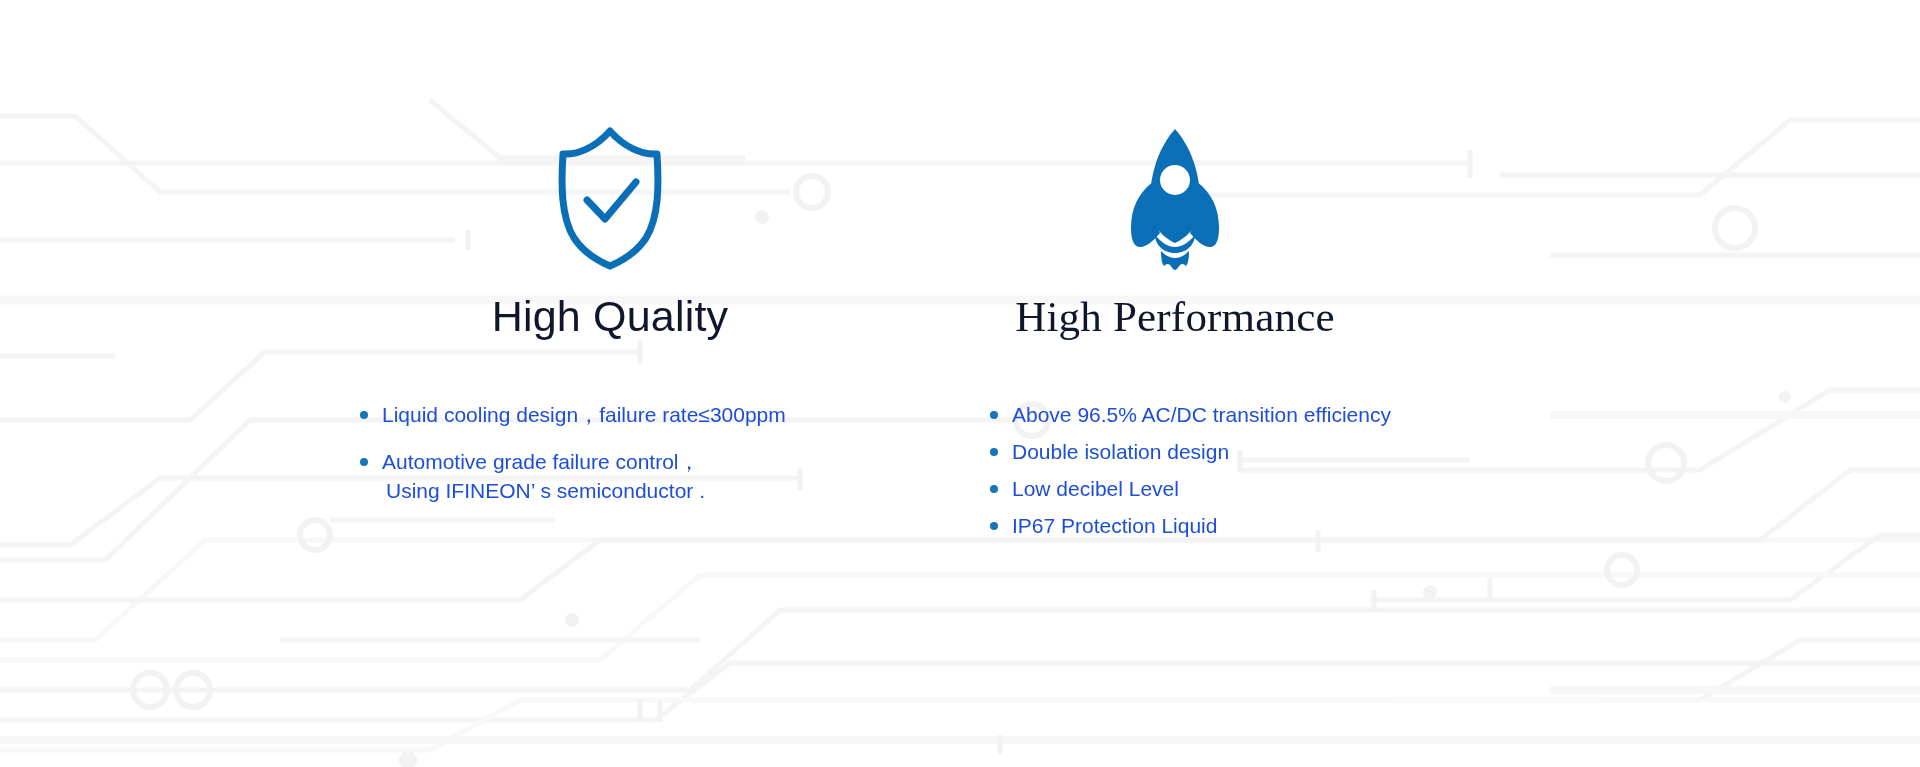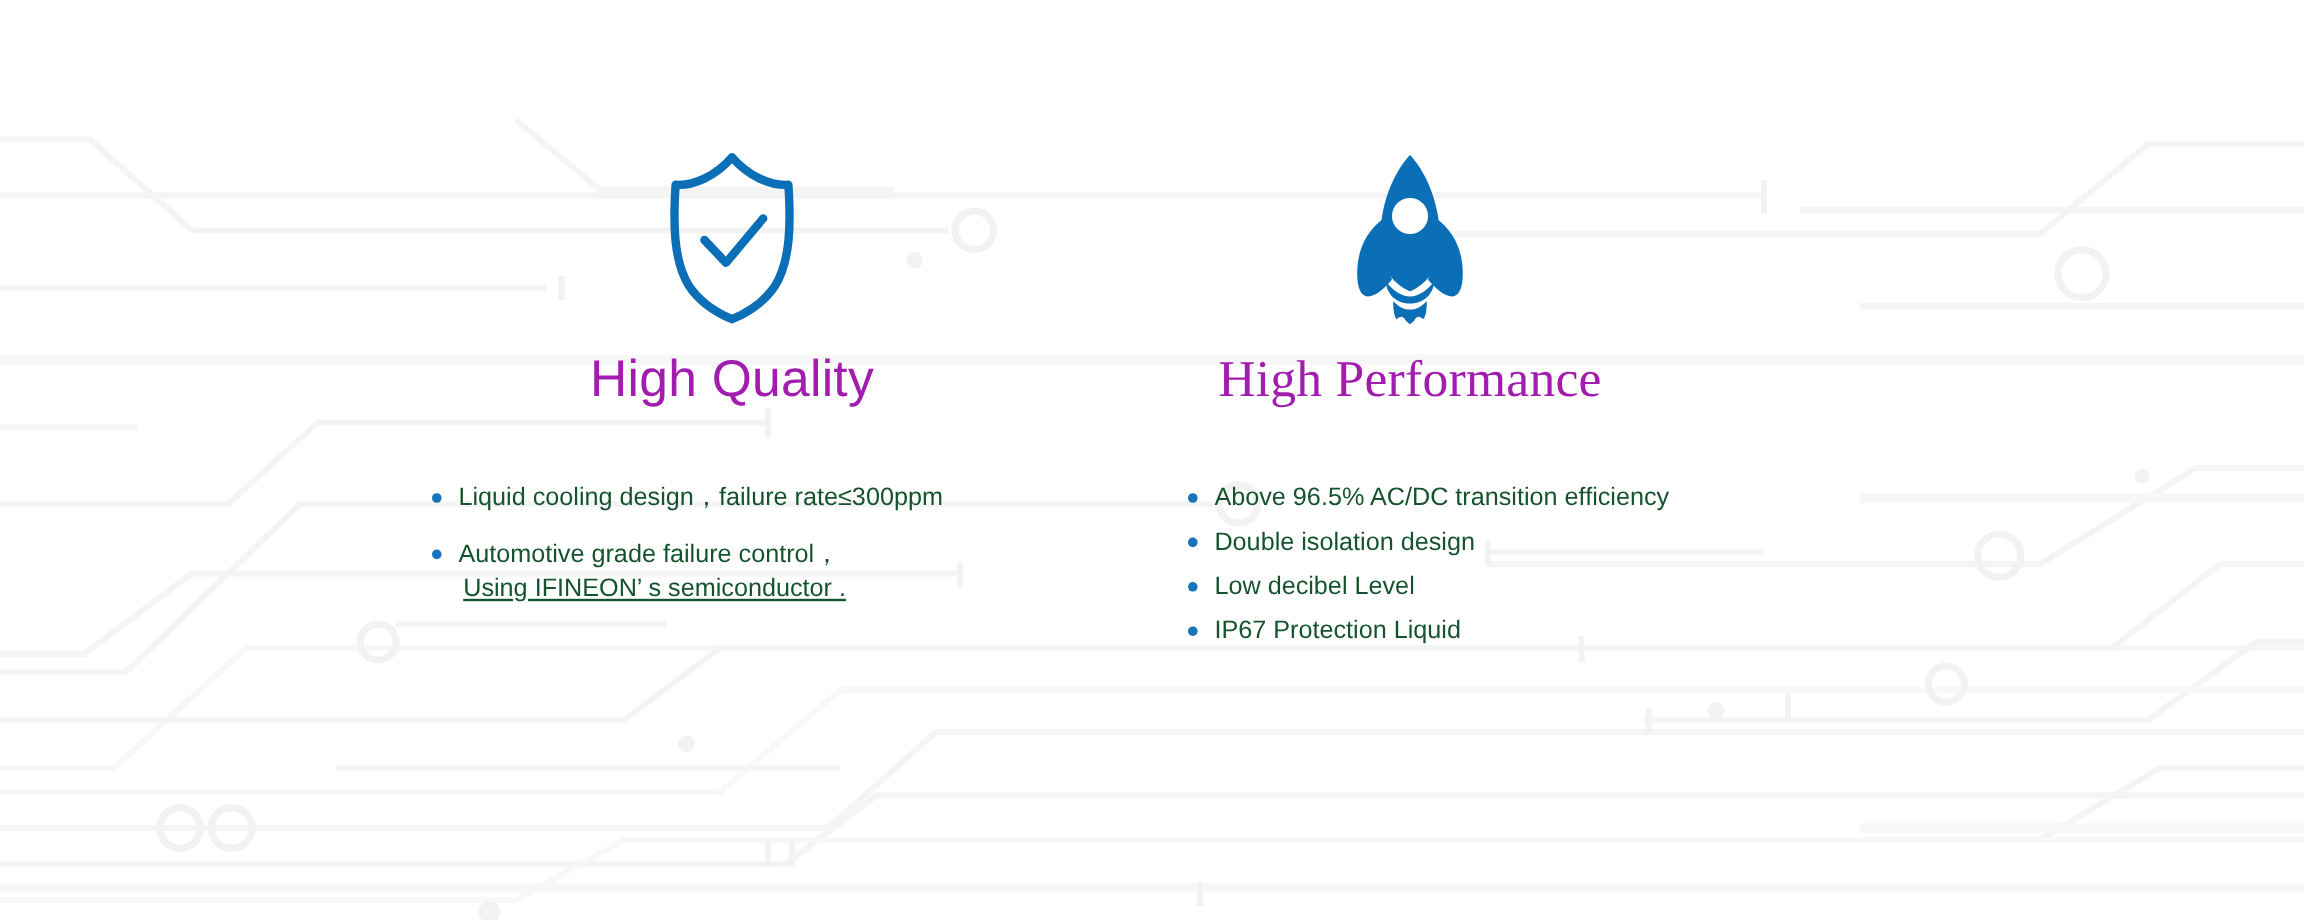--- a/index.html
+++ b/index.html
@@ -53,62 +53,61 @@
   }
   .feature--quality .icon-wrap     { left: 0;   width: 560px; }
   .feature--performance .icon-wrap { left: 0;   width: 430px; }
 
   .feature-title {
     position: absolute;
     top: 292px;
     margin: 0;
     font-size: 43px;
     font-weight: 400;
-    color: #a21caf;
+    color: #0f172a;
     letter-spacing: 0.2px;
     white-space: nowrap;
     text-align: center;
   }
   .feature--quality .feature-title     { left: 0;  width: 560px; }
   .feature--performance .feature-title { left: 0;  width: 430px; font-family: Liberation Serif, serif; }
 
   .bullets {
     position: absolute;
     list-style: none;
     margin: 0;
     padding: 0;
   }
   .feature--quality .bullets     { left: 30px;  top: 400px; width: 530px; }
   .feature--performance .bullets { left: 30px;  top: 400px; width: 570px; }
 
   .bullet {
     position: relative;
     padding-left: 22px;
-    color: #14532d;
+    color: #1d4ed8;
     font-size: 21px;
     line-height: 29px;
     white-space: pre-line;
   }
   .feature--quality .bullet      { margin-bottom: 18px; }
   .feature--performance .bullet  { margin-bottom: 8px; }
 
   .bullet::before {
     content: "";
     position: absolute;
     left: 0;
     top: 11px;
     width: 8px;
     height: 8px;
     border-radius: 50%;
     background: #1574bb;
   }
   .bullet .cont {
     display: block;
     padding-left: 4px;
-    text-decoration: underline;
   }
 </style>
 </head>
 <body>
 
 <div id="stage">
 
   <svg id="circuit-bg" viewBox="0 0 1920 767" xmlns="http://www.w3.org/2000/svg">
     <g fill="none" stroke="#f4f4f5" stroke-width="5">
 

